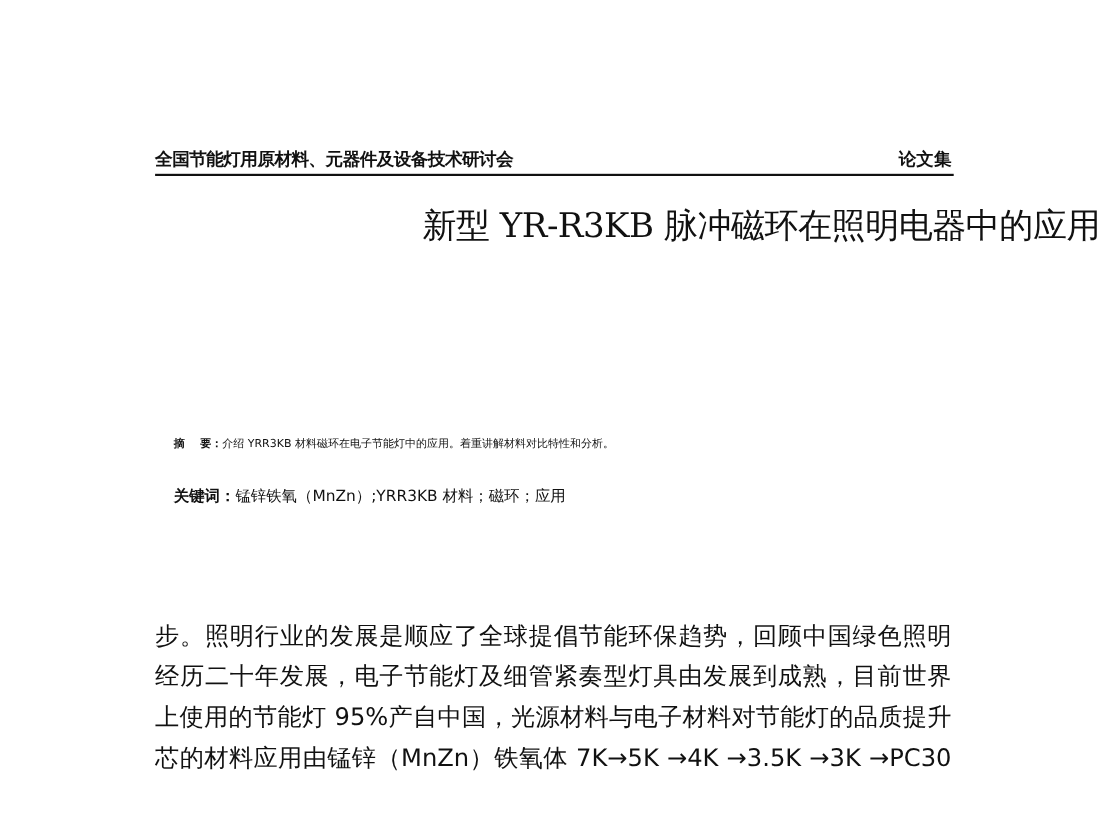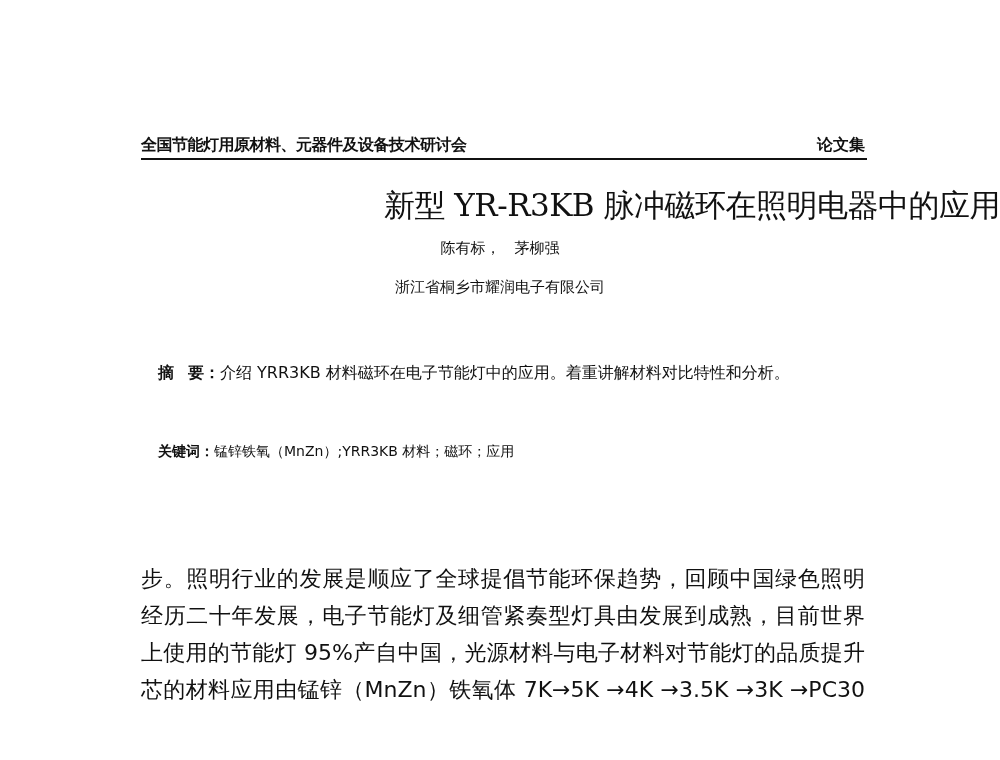--- a/index.html
+++ b/index.html
@@ -69,22 +69,22 @@
       left: 0; width: 1000px;
       top: 246px;
       text-align: center;
       font-size: 15px;
       line-height: 22px;
       font-family: "DejaVu Sans", "Liberation Sans", sans-serif;
     }
     .abstract {
       position: absolute;
       left: 158px;
-      top: 332px;
-      font-size: 16px;
+      top: 363px;
+      font-size: 10px;
       line-height: 22px;
       font-family: "DejaVu Sans", "Liberation Sans", sans-serif;
       white-space: nowrap;
     }
     .abstract .label {
       font-weight: bold;
     }
     .abstract .label .gap { display: inline-block; width: 14px; }
     .keywords {
       position: absolute;
@@ -121,25 +121,21 @@
 
 <div class="page">
 
   <div class="running-header">
     <span class="left">全国节能灯用原材料、元器件及设备技术研讨会</span>
     <span class="right">论文集</span>
   </div>
 
   <div class="title">新型 YR-R3KB 脉冲磁环在照明电器中的应用</div>
 
-  <div class="authors">
-    <span>陈有标，</span><span class="sep"></span><span>茅柳强</span>
-  </div>
 
-  <div class="affiliation">浙江省桐乡市耀润电子有限公司</div>
 
   <div class="abstract">
     <span class="label"><span>摘</span><span class="gap"></span><span>要：</span></span><span>介绍 YRR3KB 材料磁环在电子节能灯中的应用。着重讲解材料对比特性和分析。</span>
   </div>
 
   <div class="keywords">
     <span class="label">关键词：</span><span>锰锌铁氧（MnZn）;YRR3KB 材料；磁环；应用</span>
   </div>
 
   <div class="body-text">

